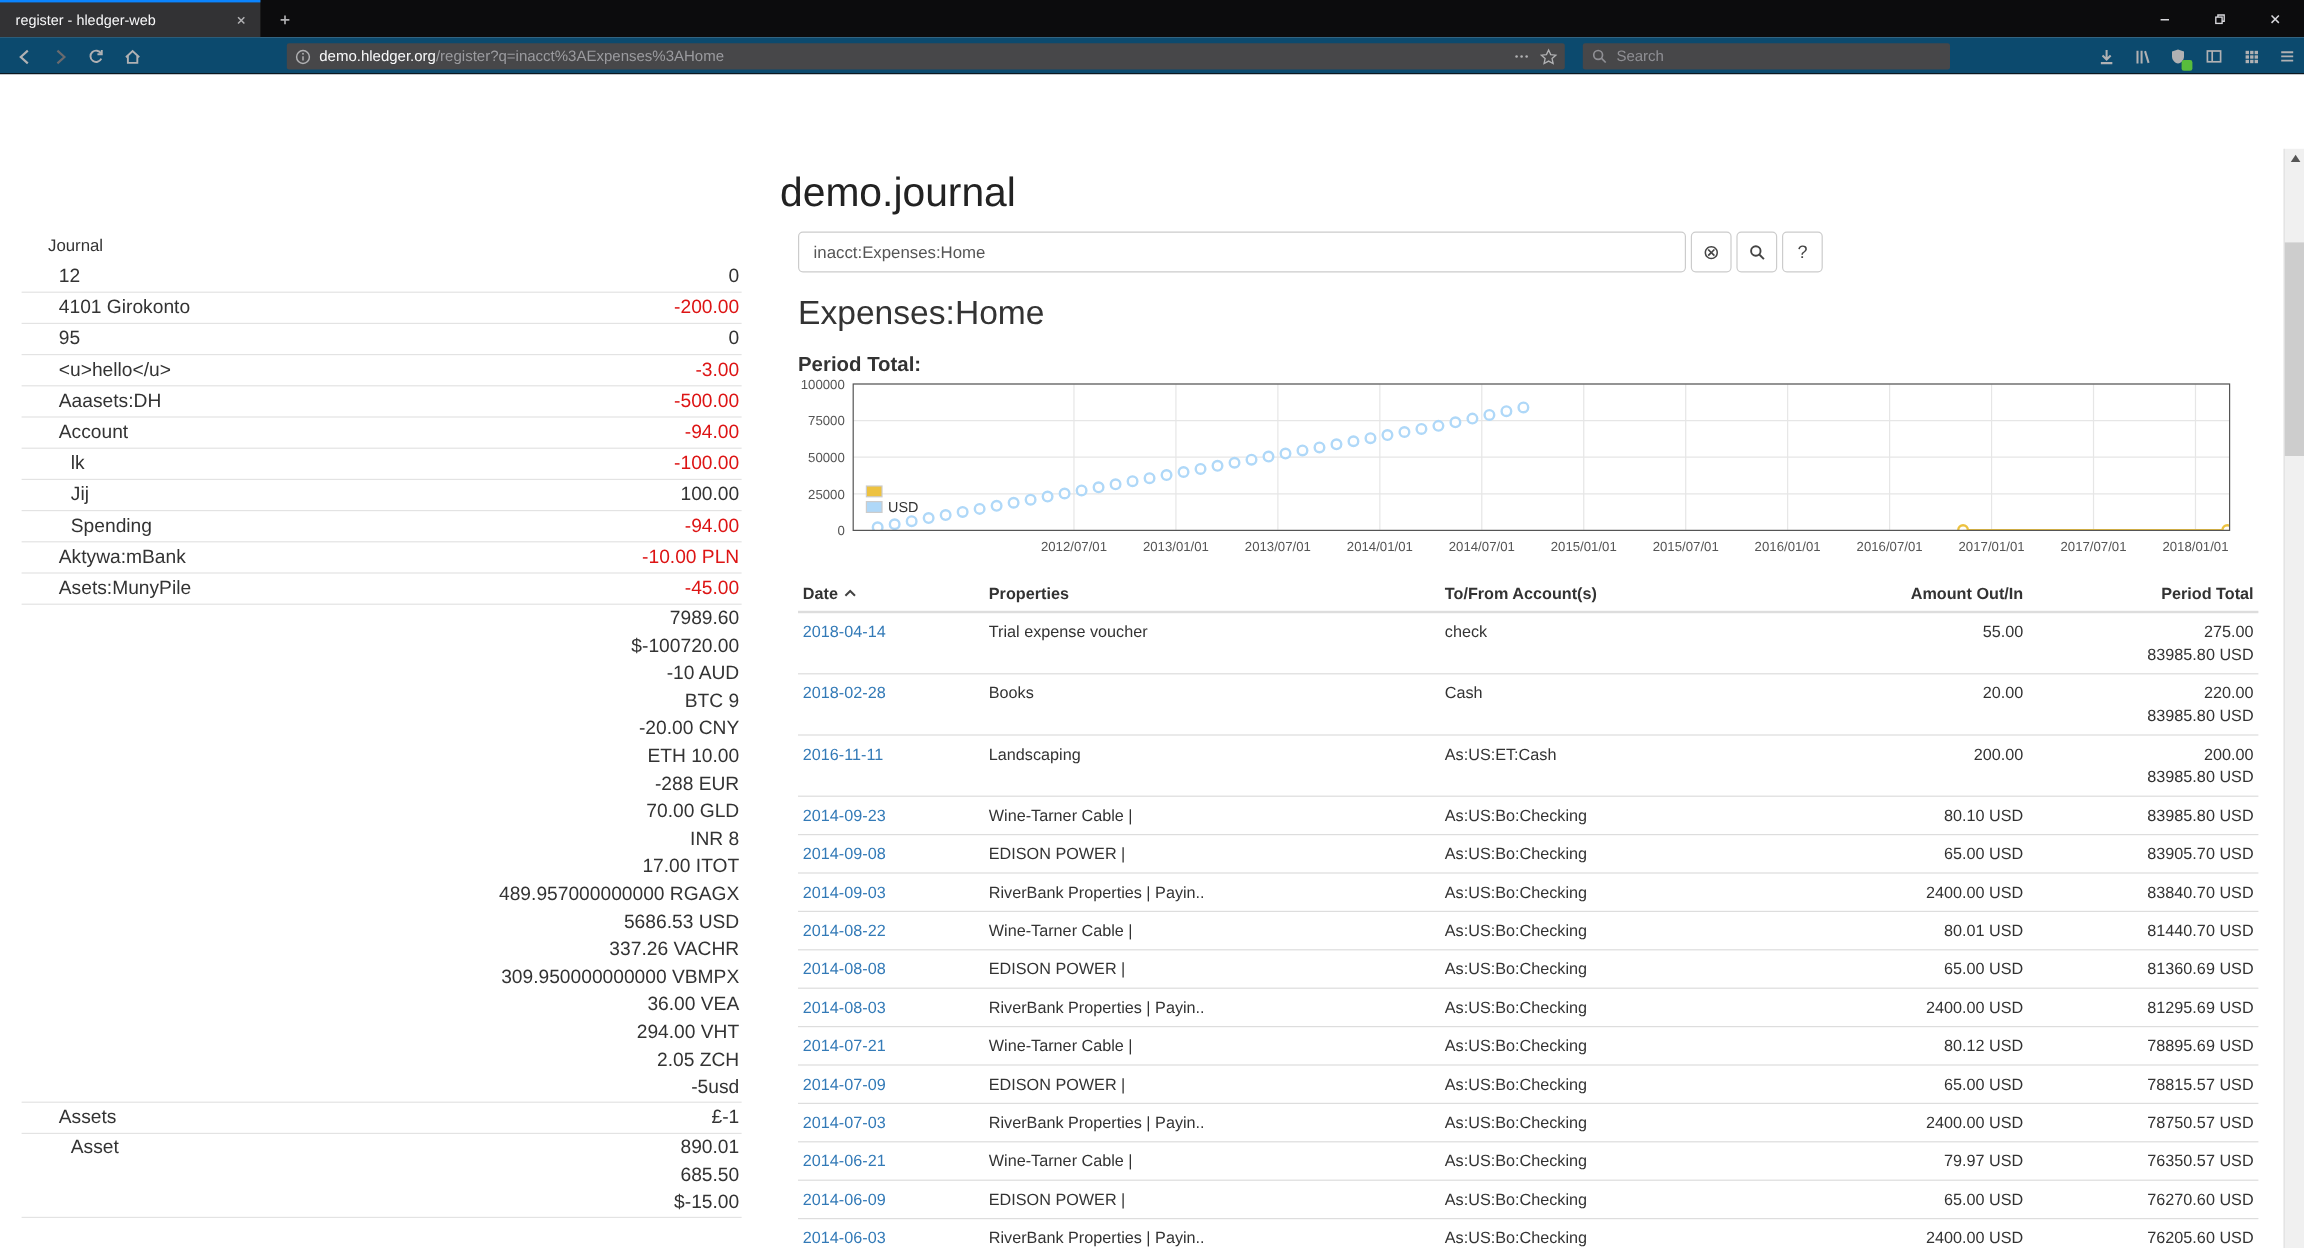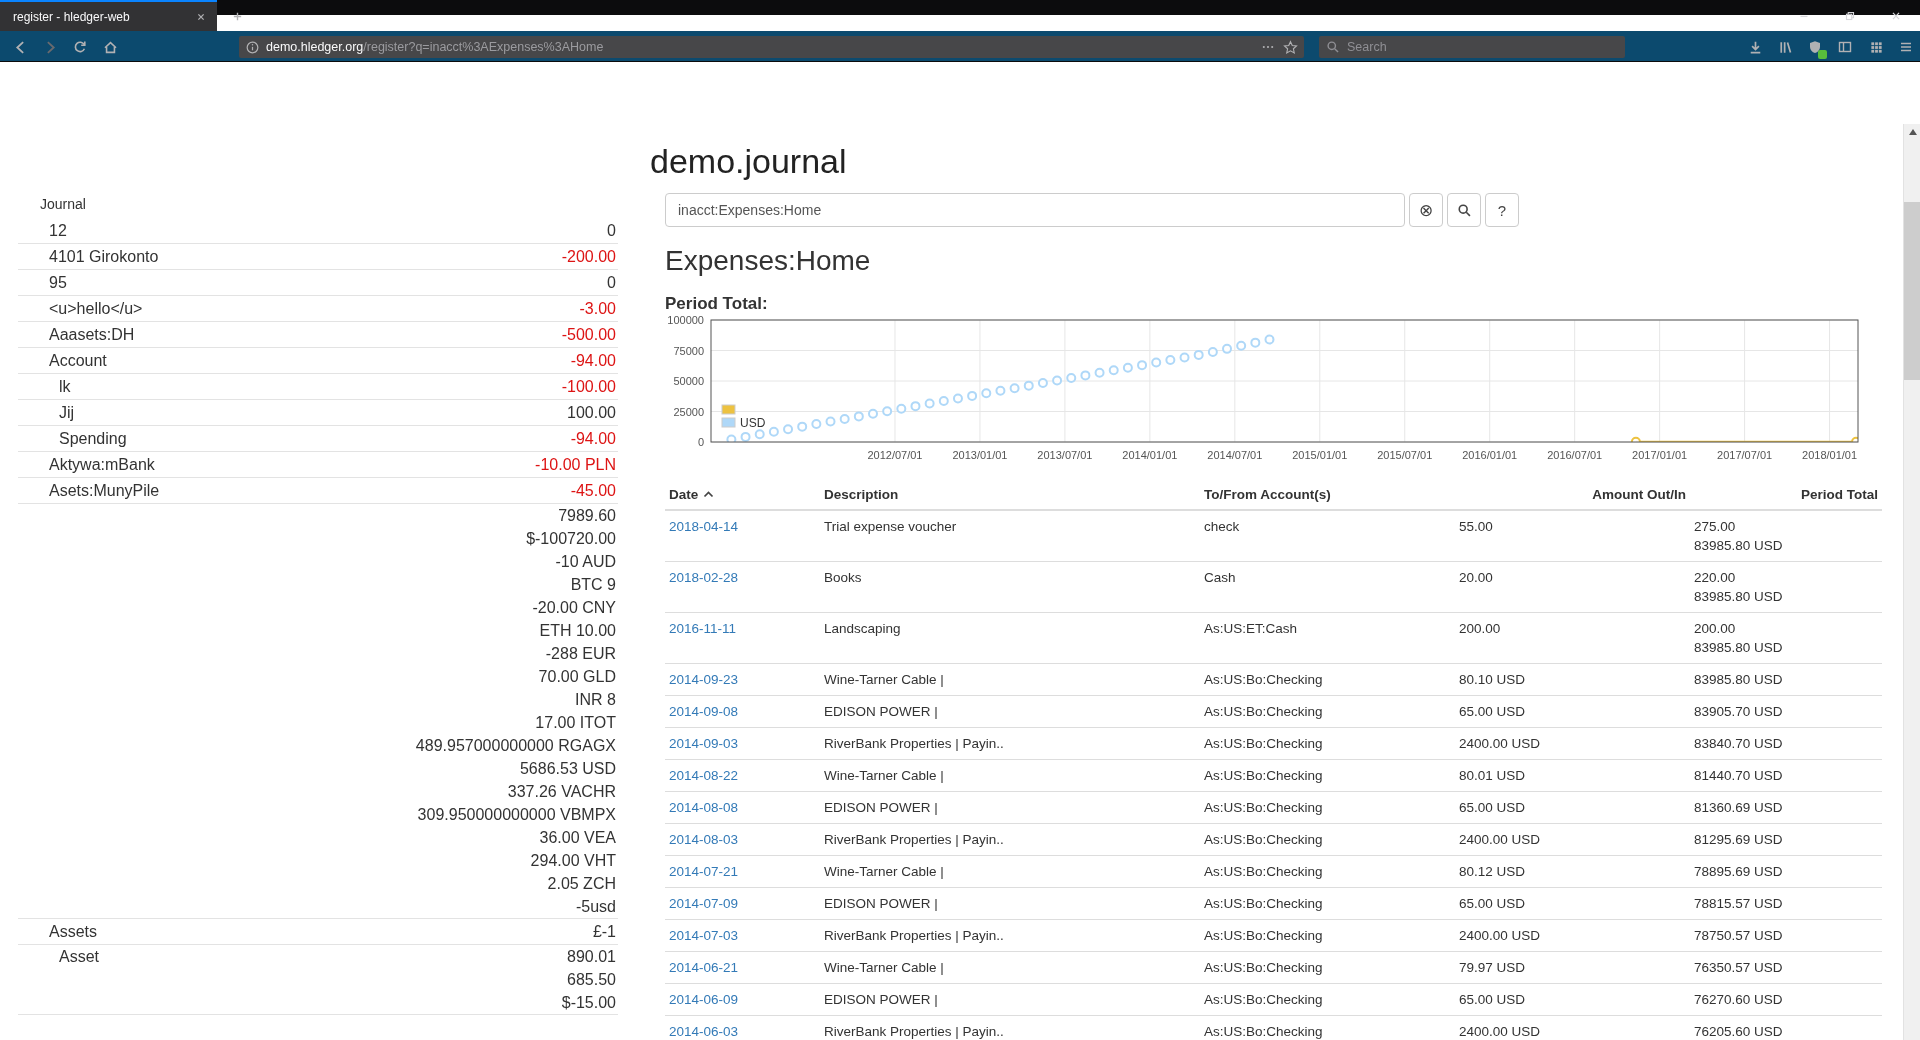--- a/index.html
+++ b/index.html
@@ -1,20 +1,20 @@
 <!DOCTYPE html>
 <html style="--link: #337ab7; --negative: #dd1414; --chart-yellow: #edc240; --chart-blue: #afd8f8;"><head>
 <meta charset="utf-8">
 <style>
   *{margin:0;padding:0;box-sizing:border-box}
   html,body{width:1920px;height:1040px;overflow:hidden;background:#fff;font-family:"Liberation Sans",sans-serif}
   #browser{position:relative;width:1920px;height:1040px;overflow:hidden}
 
   
-  #tabbar{position:absolute;left:0;top:0;width:1920px;height:15px;background:#0c0c0d}
+  #tabbar{position:absolute;left:0;top:0;width:1920px;height:31px;background:#0c0c0d}
   #tab-active{position:absolute;left:0;top:0;width:217px;height:31px;background:#323234;border-top:2px solid #0a84ff;display:flex;align-items:center;padding:0 6px 0 13px}
   .tab-title{color:#f9f9fa;font-size:12px;flex:1;white-space:nowrap;overflow:hidden}
   .iconbtn{display:flex;align-items:center;justify-content:center;background:transparent;border:none;cursor:pointer}
   #tab-close{width:20px;height:20px}
   #newtab-btn{position:absolute;left:224px;top:3px;width:26px;height:26px}
   .winbtn{position:absolute;top:0;width:45px;height:31px}
   #win-min{left:1781px}#win-max{left:1827px}#win-close{left:1873px}
 
   #navbar{position:absolute;left:0;top:31px;width:1920px;height:31px;background:#0c4a6e;border-bottom:1px solid #0c0c0d}
   .navbtn{position:absolute;top:2px;width:28px;height:28px}
@@ -49,21 +49,21 @@
   #btn-go{left:1447px}
   #btn-help{left:1485px;font-size:15px}
   #account-heading{position:absolute;left:665px;top:183px;font-size:28px;font-weight:500;color:#333}
   #period-label{position:absolute;left:665px;top:232px;font-size:17px;font-weight:bold;color:#333}
   #chart-svg{position:absolute;left:665px;top:248px}
 
   #register{position:absolute;left:665px;top:418px;width:1217px;border-collapse:collapse;table-layout:fixed;font-size:13.5px;color:#333}
   #register th{font-weight:bold;text-align:left;border-bottom:2px solid #ddd;padding:7px 4px;white-space:nowrap}
   #register th.h-num{text-align:right}
   #register td{border-bottom:1px solid #ddd;padding:6px 4px;vertical-align:top;line-height:19px;overflow:hidden;white-space:nowrap}
-  .c-num{}
+  .c-num{text-align:right}
   .datelink{color:var(--link);text-decoration:none;cursor:pointer}
   .sort-caret{margin-left:5px;vertical-align:1px}
 
   
   #scrollbar{position:absolute;left:1903px;top:62px;width:17px;height:978px;background:#f0f0f0;border-left:1px solid #e2e2e2}
   .sb-arrow{position:absolute;left:0;width:17px;height:16px;display:flex;align-items:center;justify-content:center}
   #sb-up{top:0}
   .tri-up{width:0;height:0;border-left:4px solid transparent;border-right:4px solid transparent;border-bottom:6px solid #555}
   #sb-thumb{position:absolute;left:0;top:78px;width:17px;height:178px;background:#cdcdcd}
 </style>
@@ -426,21 +426,21 @@
           <col style="width:380px">
           <col style="width:255px">
           <col style="width:235px">
           <col style="width:192px">
         </colgroup>
       <thead>
         <tr>
           <th><span>Date</span><svg class="sort-caret" width="11" height="7" viewBox="0 0 11 7" fill="none" stroke="#444" stroke-width="1.7">
                 <path d="M1.5 5.5 L5.5 1.5 L9.5 5.5"></path>
               </svg></th>
-          <th><span>Description</span></th>
+          <th><span>Properties</span></th>
           <th><span>To/From Account(s)</span></th>
           <th class="h-num"><span>Amount Out/In</span></th>
           <th class="h-num"><span>Period Total</span></th>
         </tr>
       </thead>
       <tbody id="register-body">
           <tr>
             <td><a class="datelink">2018-04-14</a></td>
             <td>Trial expense voucher</td>
             <td>check</td>

